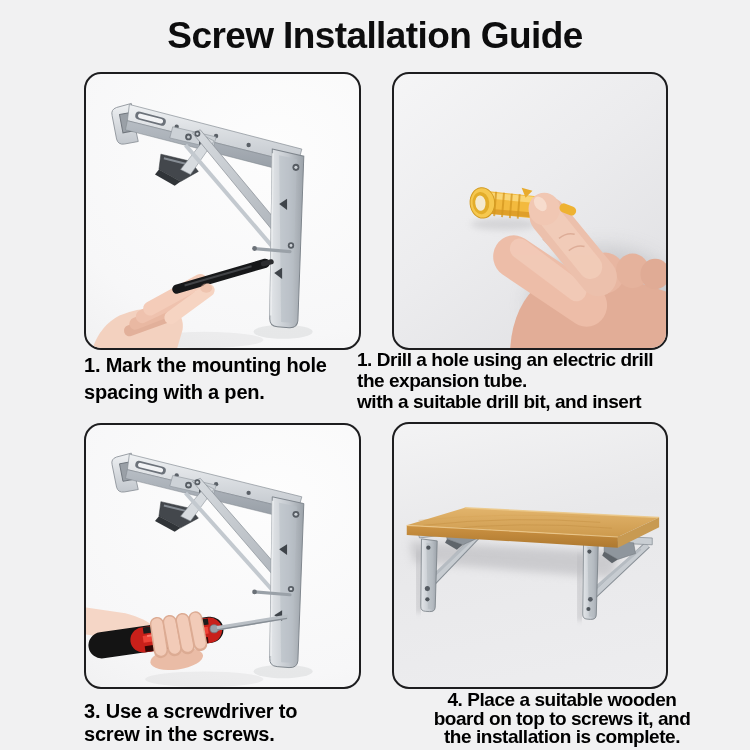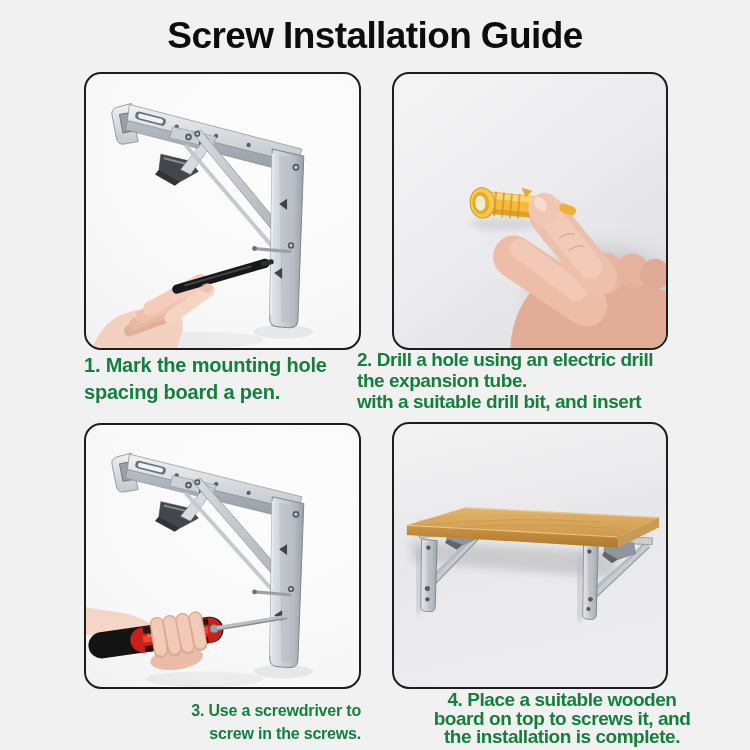--- a/index.html
+++ b/index.html
@@ -6,25 +6,25 @@
   body{width:750px;height:750px;background:#f1f1f2;font-family:"Liberation Sans","DejaVu Sans",sans-serif;overflow:hidden;}
   .stage{position:relative;width:750px;height:750px;background:#f1f1f2;}
   .title{position:absolute;left:0;right:0;top:13px;text-align:center;font-size:37px;line-height:46px;
          font-weight:800;letter-spacing:-0.6px;color:#0d0d0e;}
   .panel{position:absolute;border:2.5px solid #1d1d1f;border-radius:17px;overflow:hidden;box-sizing:border-box;}
   .panel svg{display:block;width:100%;height:100%;}
   .p1{left:84px;top:72px;width:277px;height:278px;background:radial-gradient(145% 125% at 68% 28%,#fdfdfd 0%,#f7f7f8 55%,#e9e9ea 100%);}
   .p2{left:392px;top:72px;width:276px;height:278px;background:linear-gradient(142deg,#f5f5f6 0%,#ececee 45%,#dedee1 100%);}
   .p3{left:84px;top:423px;width:277px;height:266px;background:radial-gradient(145% 125% at 68% 28%,#fdfdfd 0%,#f7f7f8 55%,#e9e9ea 100%);}
   .p4{left:392px;top:422px;width:276px;height:267px;background:linear-gradient(168deg,#f3f3f4 0%,#e8e8ea 40%,#ededef 100%);}
-  .cap{position:absolute;color:#15803d;font-weight:700;}
+  .cap{position:absolute;color:#000000;font-weight:700;}
   .cap div{white-space:nowrap;}
   .cap1{left:84px;top:352px;width:300px;font-size:20px;line-height:27px;letter-spacing:-0.2px;text-align:left;}
   .cap2{left:357px;top:350px;width:360px;font-size:19px;line-height:20.8px;letter-spacing:-0.45px;text-align:left;}
-  .cap3{left:84px;top:700px;width:277px;font-size:16px;line-height:22.5px;letter-spacing:-0.2px;text-align:right;}
+  .cap3{left:84px;top:700px;width:277px;font-size:20px;line-height:22.5px;letter-spacing:-0.2px;text-align:left;}
   .cap4{left:392px;top:691px;width:340px;font-size:19px;line-height:18.6px;letter-spacing:-0.45px;text-align:center;}
 </style>
 </head>
 <body>
 
 <div class="stage">
 
   <svg width="0" height="0" style="position:absolute" aria-hidden="true">
     <defs>
       <linearGradient id="gArm" x1="0" y1="0" x2="0" y2="1">
@@ -255,24 +255,24 @@
         <path d="M25,99 Q110,90 200,96" fill="none" stroke="#d5a357" stroke-width=".8" opacity=".5"></path>
         <polygon points="13,104 228,116 228,127 13,114" fill="url(#gWoodFront)"></polygon>
         <line x1="13" y1="104" x2="228" y2="116" stroke="#f0cd90" stroke-width="1.2" opacity=".8"></line>
         <polygon points="228,116 270,96 270,106 228,127" fill="#c89a52"></polygon>
       </g>
     </svg>
   </div>
 
   <div class="cap cap1">
     <div>1. Mark the mounting hole</div>
-    <div>spacing board a pen.</div>
+    <div>spacing with a pen.</div>
   </div>
   <div class="cap cap2">
-    <div>2. Drill a hole using an electric drill</div>
+    <div>1. Drill a hole using an electric drill</div>
     <div>the expansion tube.</div>
     <div>with a suitable drill bit, and insert</div>
   </div>
   <div class="cap cap3">
     <div>3. Use a screwdriver to</div>
     <div>screw in the screws.</div>
   </div>
   <div class="cap cap4">
     <div>4. Place a suitable wooden</div>
     <div>board on top to screws it, and</div>

